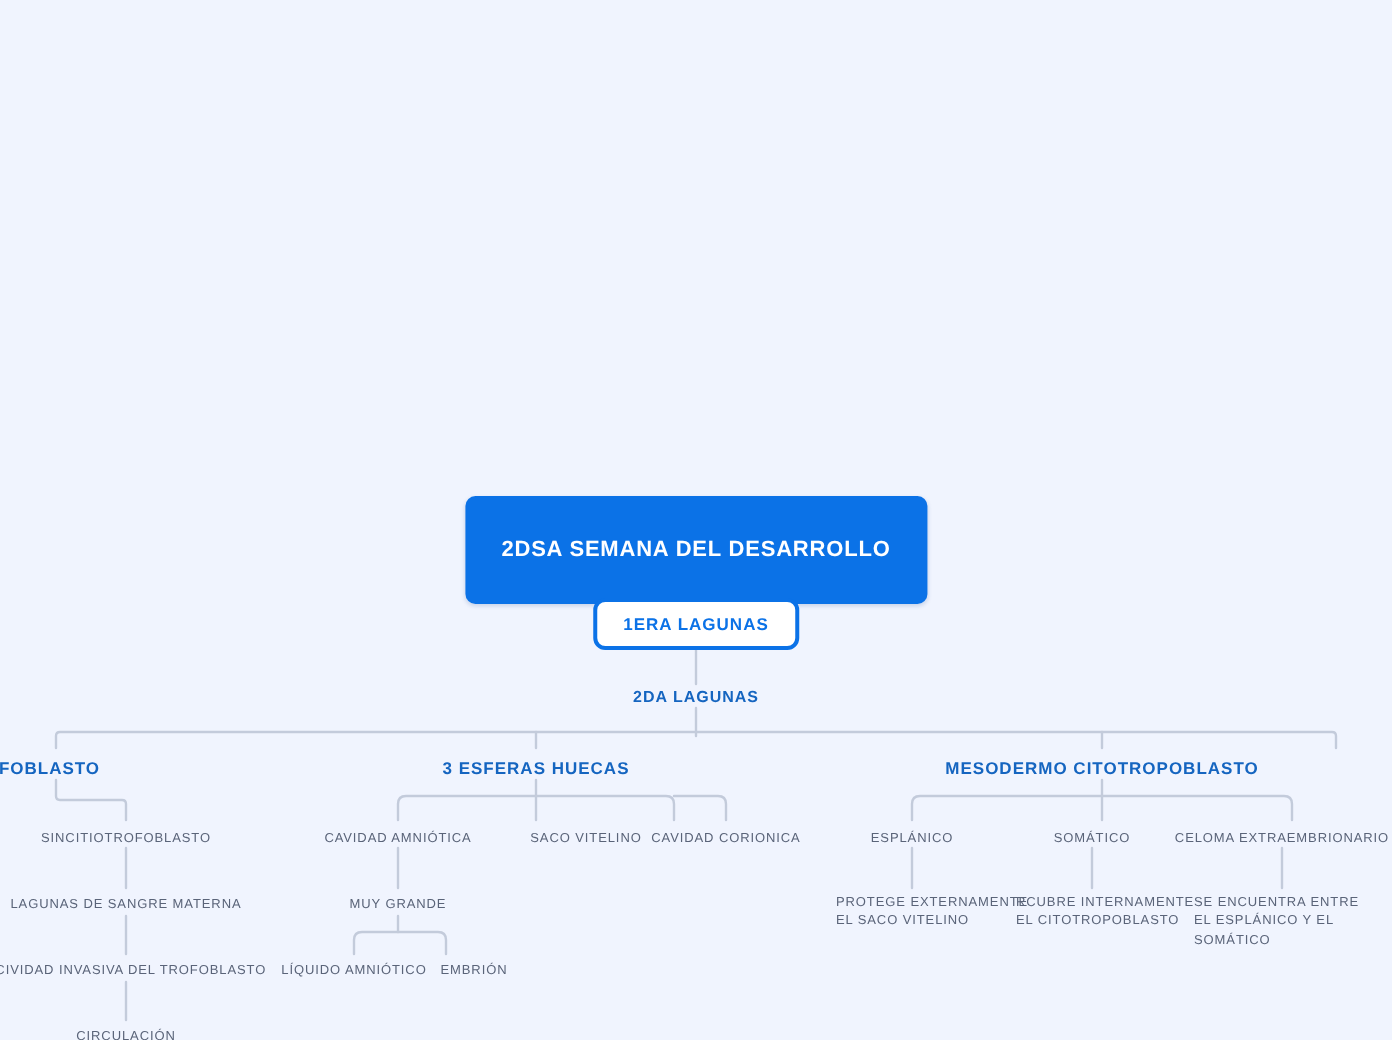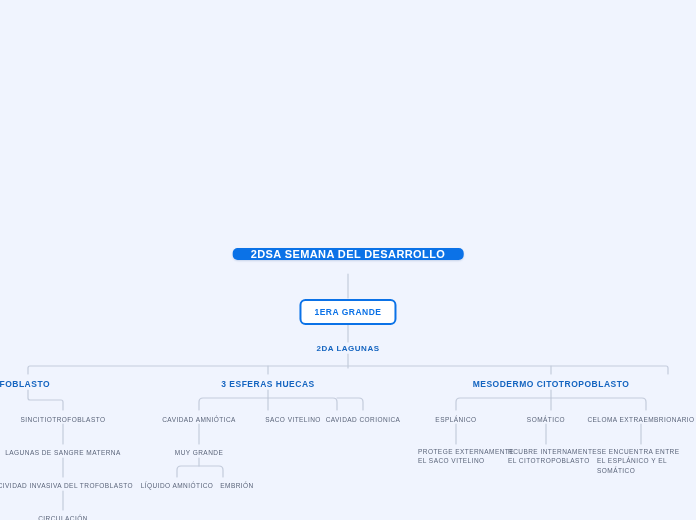--- a/index.html
+++ b/index.html
@@ -12,21 +12,21 @@
   }
   #canvas{position:absolute;inset:0;}
   svg.links{position:absolute;left:0;top:0;width:696px;height:520px;pointer-events:none;}
 
   .node{position:absolute;transform:translateX(-50%);white-space:nowrap;}
 
   
   .root{
     background:#0b72e7;color:#ffffff;
     font-size:11px;font-weight:bold;letter-spacing:.4px;
-    padding:0 18px;border-radius:5px;
+    padding:21px 18px;border-radius:5px;
     box-shadow:0 1px 2px rgba(10,60,140,.18);
     text-align:center;
   }
   
   .pill{
     background:#ffffff;color:#0b72e7;
     border:2px solid #0b72e7;border-radius:6px;
     font-size:8.5px;font-weight:bold;letter-spacing:.5px;
     padding:6px 13px;text-align:center;
   }
@@ -82,21 +82,21 @@
       <path d="M551 398 L551 410"></path>
 
       <path d="M456 424 L456 444"></path>
       <path d="M546 424 L546 444"></path>
       <path d="M641 424 L641 444"></path>
     </g>
   </svg>
 
   <div class="node root" style="left:348px;top:248px;">2DSA SEMANA DEL DESARROLLO</div>
 
-  <div class="node pill" style="left:348px;top:299px;">1ERA GRANDE</div>
+  <div class="node pill" style="left:348px;top:299px;">1ERA LAGUNAS</div>
 
   <div class="node blue" style="left:348px;top:344px;">2DA LAGUNAS</div>
 
   <div class="node blue big clip-left" style="left:-20px;top:379px;">TROFOBLASTO</div>
 
   <div class="node leaf" style="left:63px;top:415px;">SINCITIOTROFOBLASTO</div>
 
   <div class="node leaf" style="left:63px;top:448px;">LAGUNAS DE SANGRE MATERNA</div>
 
   <div class="node leaf" style="left:63px;top:481px;">ACIVIDAD INVASIVA DEL TROFOBLASTO</div>

